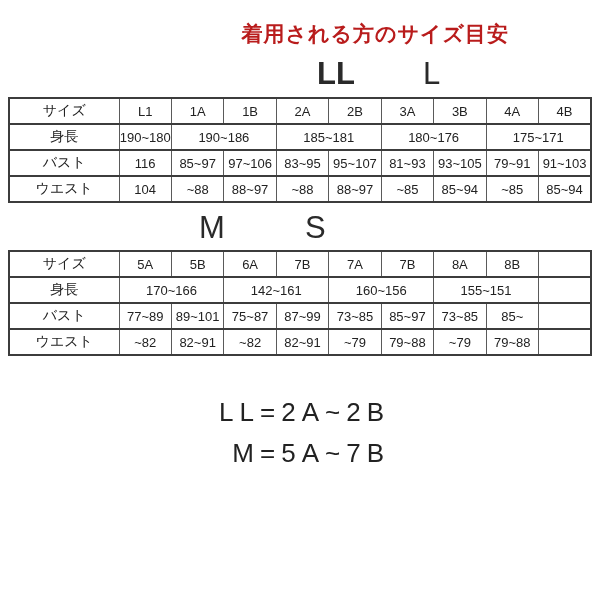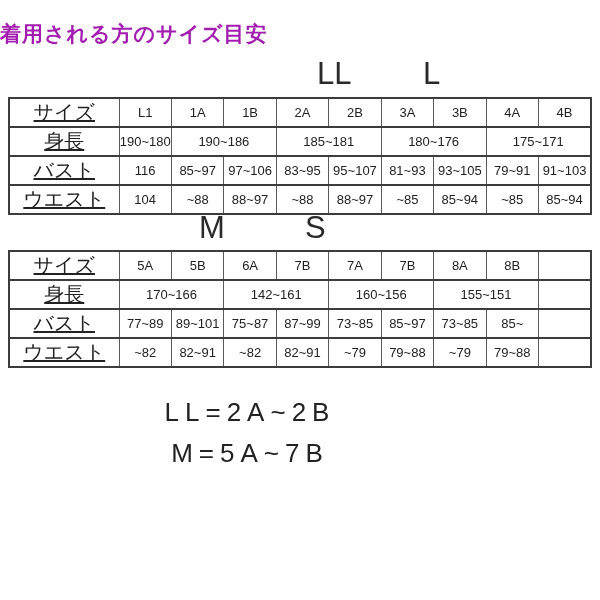--- a/index.html
+++ b/index.html
@@ -3,52 +3,52 @@
 <meta charset="utf-8">
 <style>
   html, body { margin:0; padding:0; }
   body {
     width:600px; height:600px; background:#ffffff; position:relative;
     font-family:"Liberation Sans","DejaVu Sans",sans-serif; color:#1a1a1a;
     overflow:hidden;
   }
   .title {
     position:absolute; top:20px; left:0; width:509px; margin:0;
-    text-align:left; font-size:21px; font-weight:bold; color:#a21caf;
+    text-align:right; font-size:21px; font-weight:bold; color:#b91c1c;
     letter-spacing:1px;
   }
   .group-label {
     position:absolute; font-size:31px; font-weight:400; color:#2a2a2a;
   }
-  #lbl-ll { left:317px; top:56px; }
+  #lbl-ll { left:317px; top:56px;font-weight:bold; }
   #lbl-l  { left:423px; top:56px; }
   #lbl-m  { left:199px; top:210px; }
   #lbl-s  { left:305px; top:210px; }
 
   table.size-table {
     position:absolute; left:8px; width:584px;
     border-collapse:collapse; table-layout:fixed;
     border:2px solid #3c3c3c;
   }
   #table-upper { top:97px; }
   #table-lower { top:250px; }
   .size-table td {
     border-left:1px solid #5a5a5a; border-right:1px solid #5a5a5a;
     border-top:2px solid #3c3c3c; border-bottom:2px solid #3c3c3c;
     height:24px; padding:0; text-align:center; vertical-align:middle;
     font-size:13px; color:#222; white-space:nowrap; overflow:hidden;
   }
   .size-table col.c0 { width:110px; }
-  .size-table td.lbl { font-size:20px;text-decoration:underline; }
+  .size-table td.lbl { font-size:14px; }
   .red { color:#c0504d; }
   .blk { color:#222; }
 
   .legend {
     position:absolute; top:392px; left:110px; width:280px;
-    text-align:center; font-size:26px; color:#222;
+    text-align:right; font-size:26px; color:#222;
   }
   .legend .legend-line {
     height:41px; line-height:41px; letter-spacing:6px; white-space:nowrap;
   }
 </style>
 </head>
 <body>
 
 <h1 class="title">着用される方のサイズ目安</h1>
 

